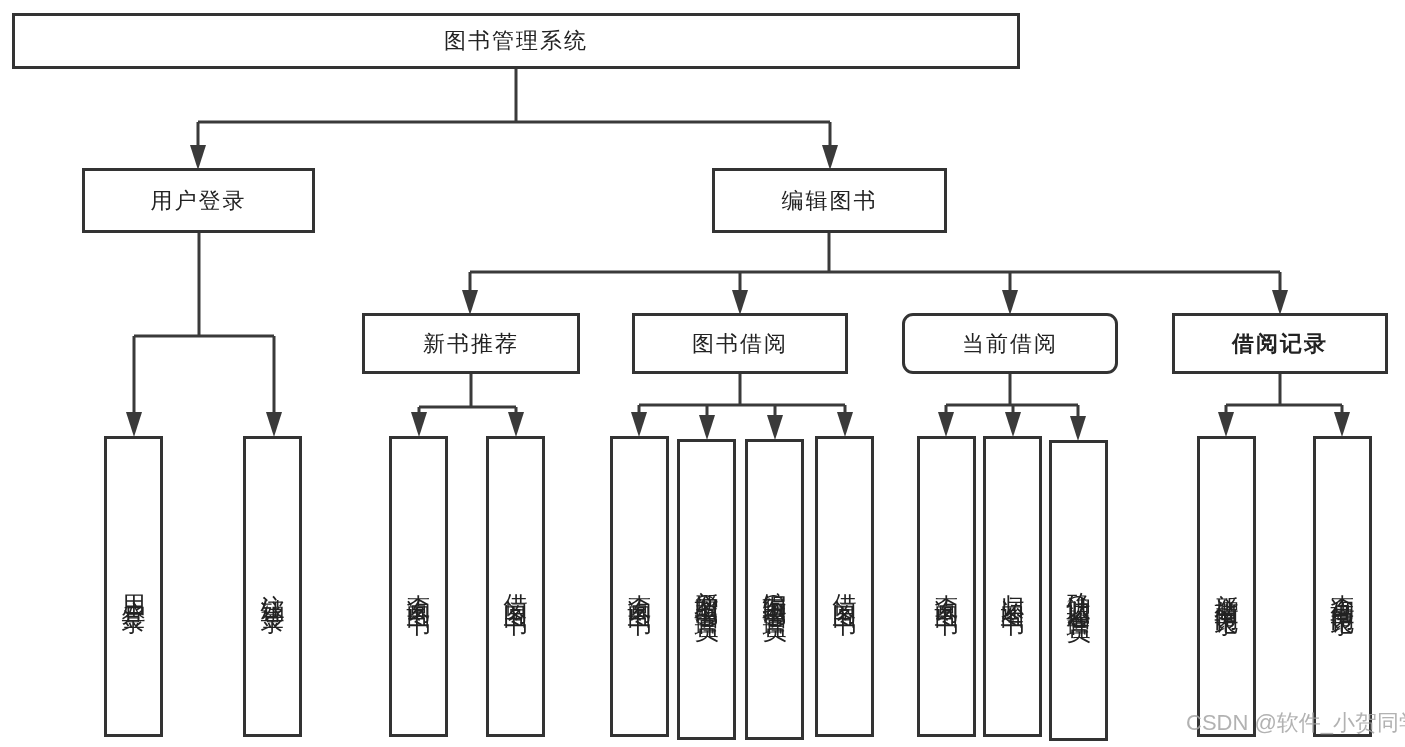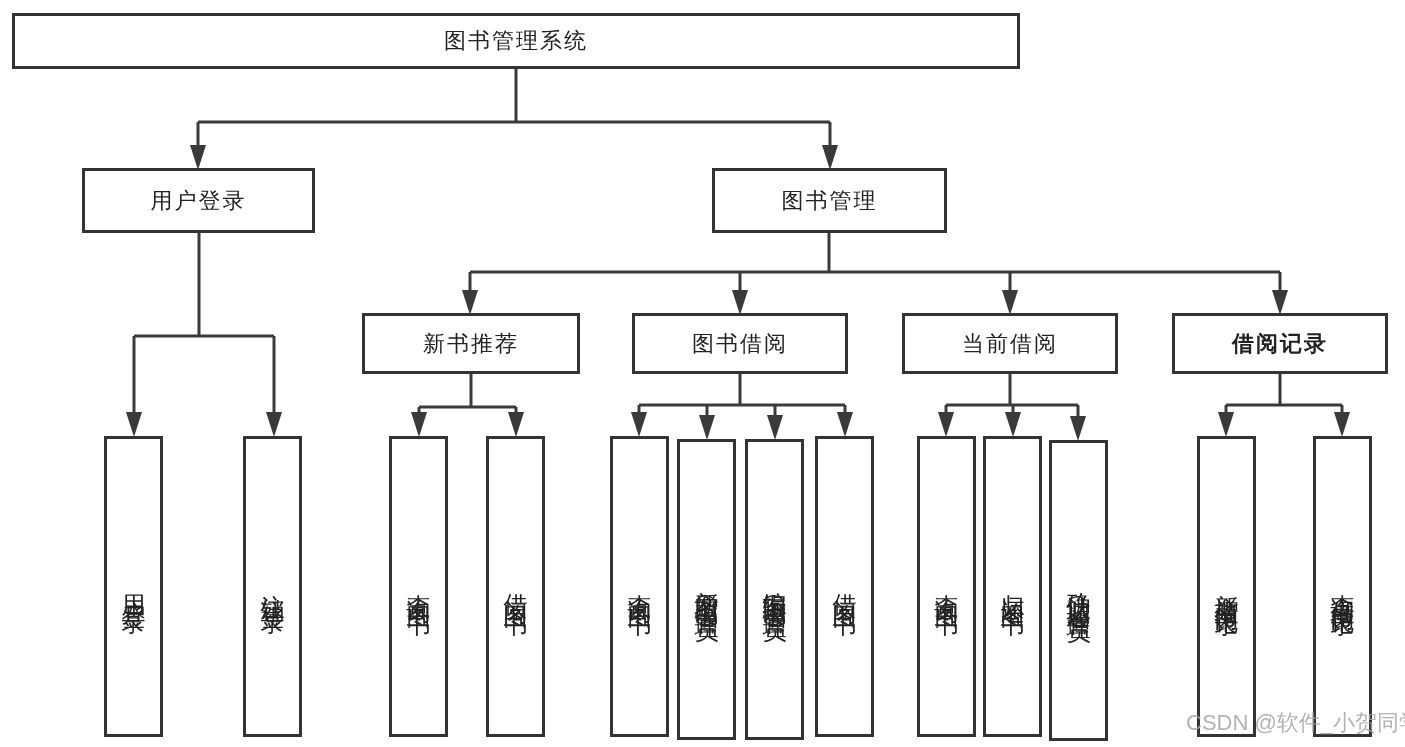--- a/index.html
+++ b/index.html
@@ -34,21 +34,21 @@
     font-size: 22px;
     letter-spacing: 2px;
     white-space: nowrap;
   }
   .root  { left: 12px;  top: 13px;  width: 1008px; height: 56px; }
   .b-user{ left: 82px;  top: 168px; width: 233px;  height: 65px; }
   .b-mgmt{ left: 712px; top: 168px; width: 235px;  height: 65px; }
   .l3    { top: 313px; height: 61px; }
   .b-rec { left: 362px;  width: 218px; }
   .b-bor { left: 632px;  width: 216px; }
-  .b-cur { left: 902px;  width: 216px; }
+  .b-cur { left: 902px;  width: 216px; border-radius: 11px; }
   .b-log { left: 1172px; width: 216px; font-weight: bold; }
   .leaf {
     top: 436px;
     width: 59px;
     height: 301px;
   }
   .leaf .vtext {
     writing-mode: vertical-rl;
     text-orientation: mixed;
     font-size: 24px;
@@ -131,21 +131,21 @@
   </svg>
 
   <div class="node hnode root">
     <span>图书管理系统</span>
   </div>
 
   <div class="node hnode b-user">
     <span>用户登录</span>
   </div>
   <div class="node hnode b-mgmt">
-    <span>图书管理</span>
+    <span>编辑图书</span>
   </div>
 
   <div class="node hnode l3 b-bor">
     <span>图书借阅</span>
   </div>
   <div class="node hnode l3 b-rec">
     <span>新书推荐</span>
   </div>
   <div class="node hnode l3 b-cur">
     <span>当前借阅</span>

